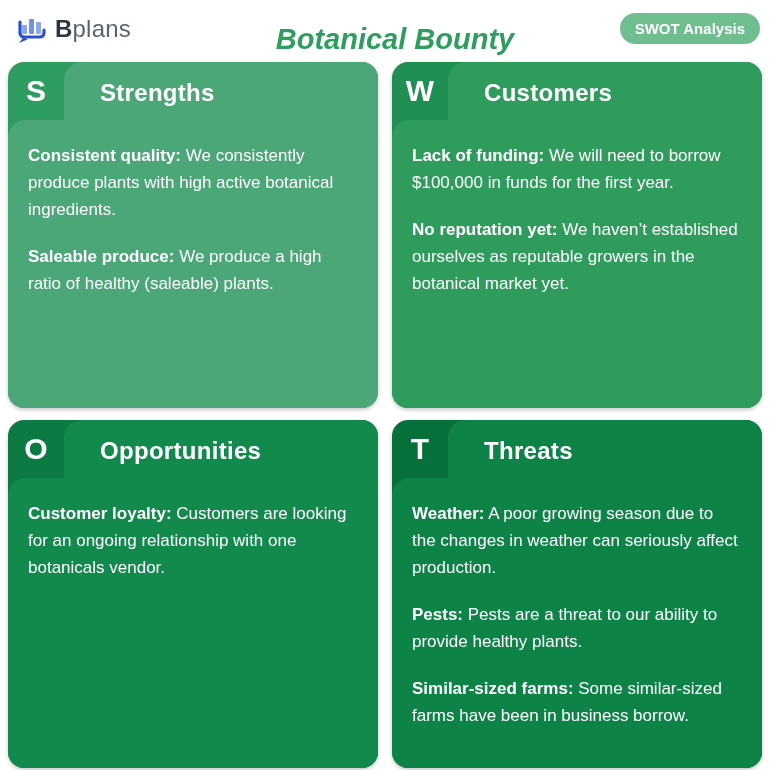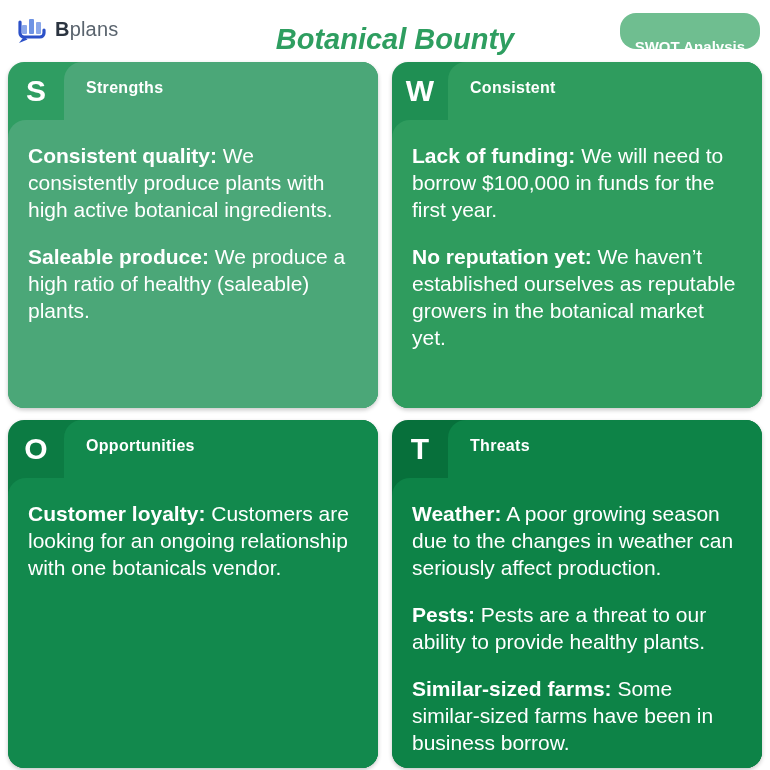--- a/index.html
+++ b/index.html
@@ -13,31 +13,31 @@
   }
   .page { position: absolute; inset: 0; }
 
   
   .header { position: absolute; top: 0; left: 0; width: 100%; height: 58px; }
   .logo {
     position: absolute; left: 14px; top: 50%; transform: translateY(-50%);
     display: flex; align-items: center;
   }
   .logo svg { display: block; margin-right: 5px; }
-  .logo-text { font-size: 20px; letter-spacing: 0.2px; }
+  .logo-text { font-size: 24px; letter-spacing: 0.2px; }
   .logo-b { font-weight: bold; color: #2b3440; }
   .logo-rest { color: #5a646e; font-weight: normal; }
   .page-title {
     position: absolute; left: 50%; top: 50%; transform: translate(-50%,-50%);
     margin: 10px; font-size: 29px; font-weight: bold;
     color: var(--title-green, #2E9E60); white-space: nowrap; font-style: italic;
   }
   .badge {
     position: absolute; right: 10px; top: 13px;
-    height: 31px; line-height: 31px; padding: 18px 15px;
+    height: 31px; line-height: 31px; padding: 0 15px;
     border-radius: 16px; background: var(--badge-bg, #6FBE90);
     color: #fff; font-size: 15px; font-weight: 600; white-space: nowrap;
   }
 
   
   .grid {
     position: absolute; top: 62px; left: 8px; right: 8px; bottom: 2px;
     display: grid;
     grid-template-columns: 1fr 1fr;
     grid-template-rows: 346px 1fr;
@@ -57,26 +57,26 @@
   .body-bottom {
     position: absolute; left: 0; top: 58px; right: 0; bottom: 0;
     background: var(--body, #4BA778); border-top-left-radius: 18px;
   }
   .tab {
     position: absolute; left: 0; top: 0; width: 56px; height: 58px;
     display: flex; align-items: center; justify-content: center;
     color: #fff; font-size: 30px; font-weight: bold;
   }
   .card-title {
-    position: absolute; left: 78px; top: 17px; margin: 0;
-    font-size: 16px; font-weight: bold; color: #fff; letter-spacing: 0.3px;
+    position: absolute; left: 92px; top: 17px; margin: 0;
+    font-size: 24px; font-weight: bold; color: #fff; letter-spacing: 0.3px;
   }
   .card-body {
     position: absolute; left: 20px; right: 24px; top: 80px;
-    color: #fff; font-size: 21px; line-height: 27px;
+    color: #fff; font-size: 17px; line-height: 27px;
   }
   .card-body p { margin: 0 0 20px 0; }
   .card-body strong { font-weight: bold; }
 </style>
 </head>
 <body>
 
 <div class="page">
 
   <header class="header">
@@ -108,21 +108,21 @@
         <p><strong>Saleable produce:</strong><span> We produce a high ratio of healthy (saleable) plants.</span></p>
       </div>
     </section>
 
     <section class="card" style="--body: #2F9C5E; --tab: #1F8F53;">
       <div class="body-right"></div>
       <div class="body-bottom"></div>
       <div class="tab">
         <span>W</span>
       </div>
-      <h2 class="card-title">Consistent</h2>
+      <h2 class="card-title">Customers</h2>
       <div class="card-body">
         <p><strong>Lack of funding:</strong><span> We will need to borrow $100,000 in funds for the first year.</span></p>
         <p><strong>No reputation yet:</strong><span> We haven’t established ourselves as reputable growers in the botanical market yet.</span></p>
       </div>
     </section>
 
     <section class="card" style="--body: #12894D; --tab: #0C7B43;">
       <div class="body-right"></div>
       <div class="body-bottom"></div>
       <div class="tab">

